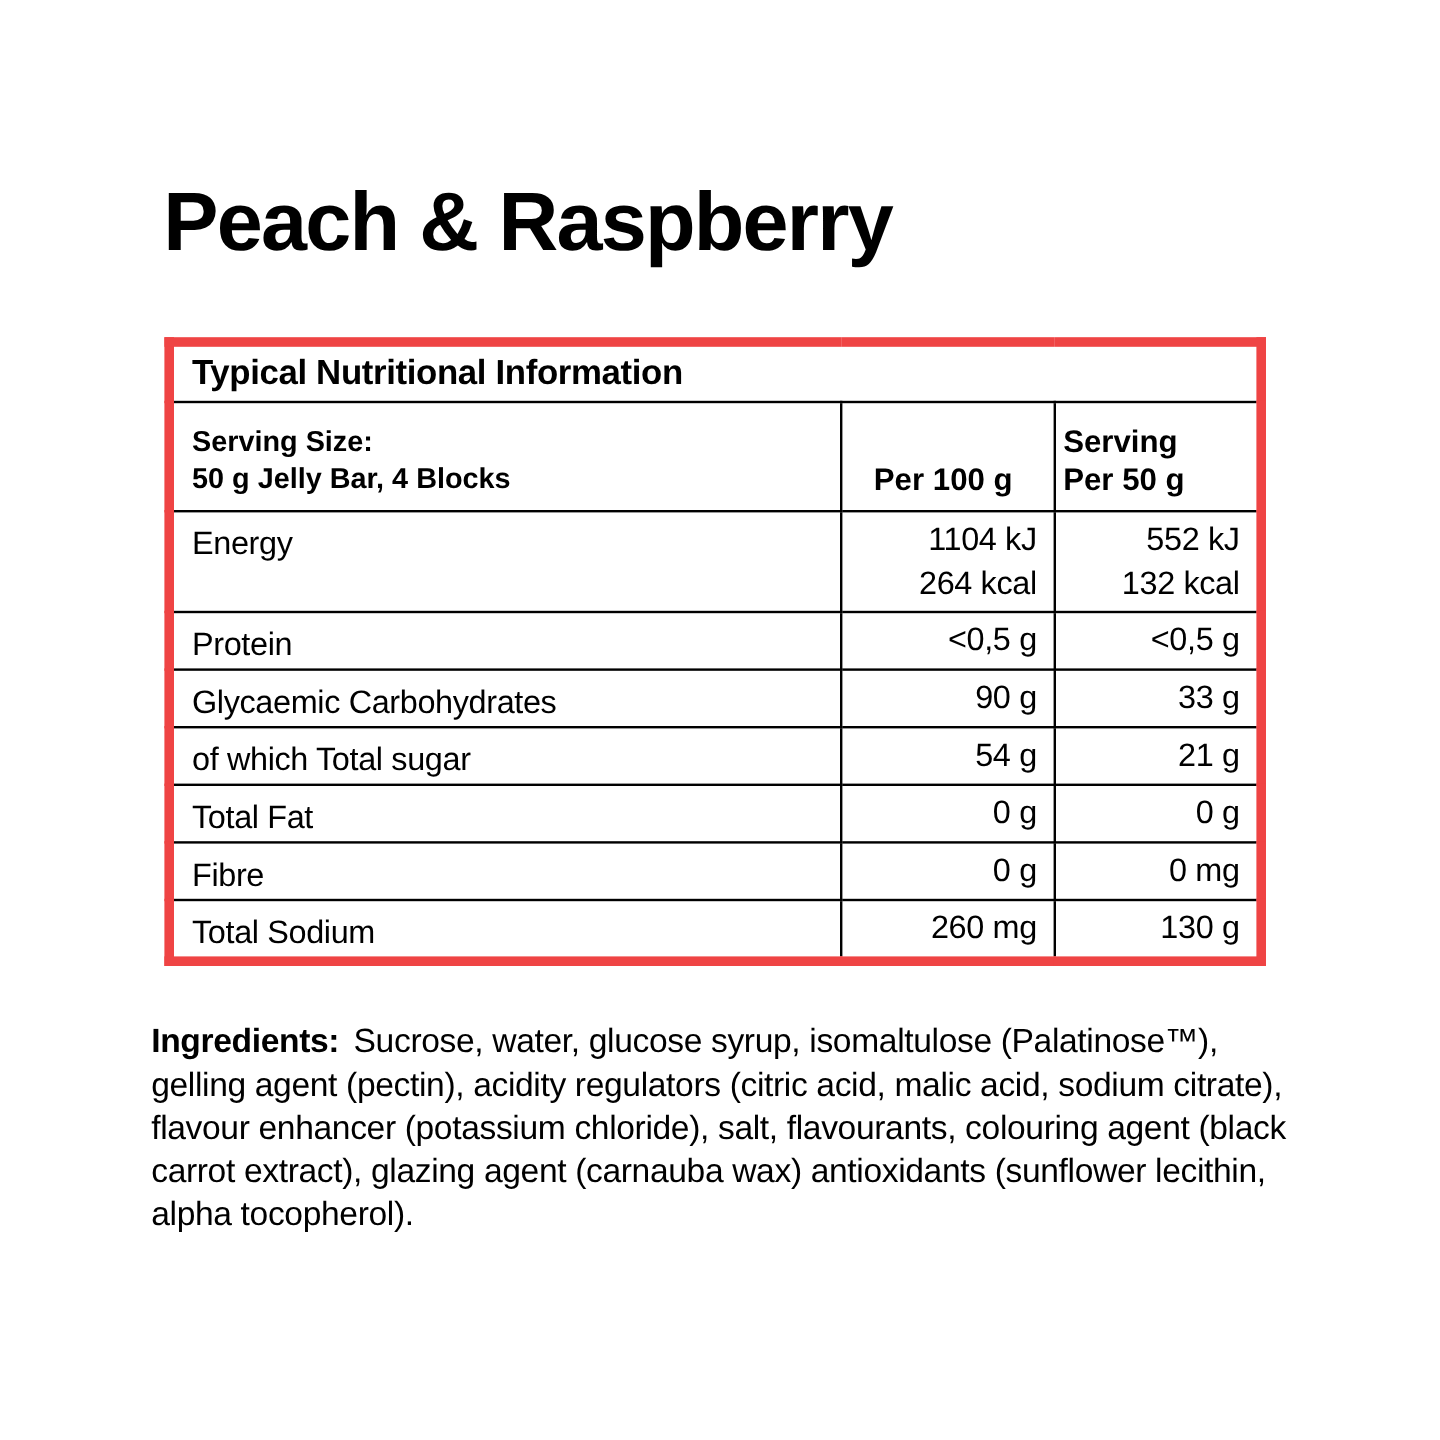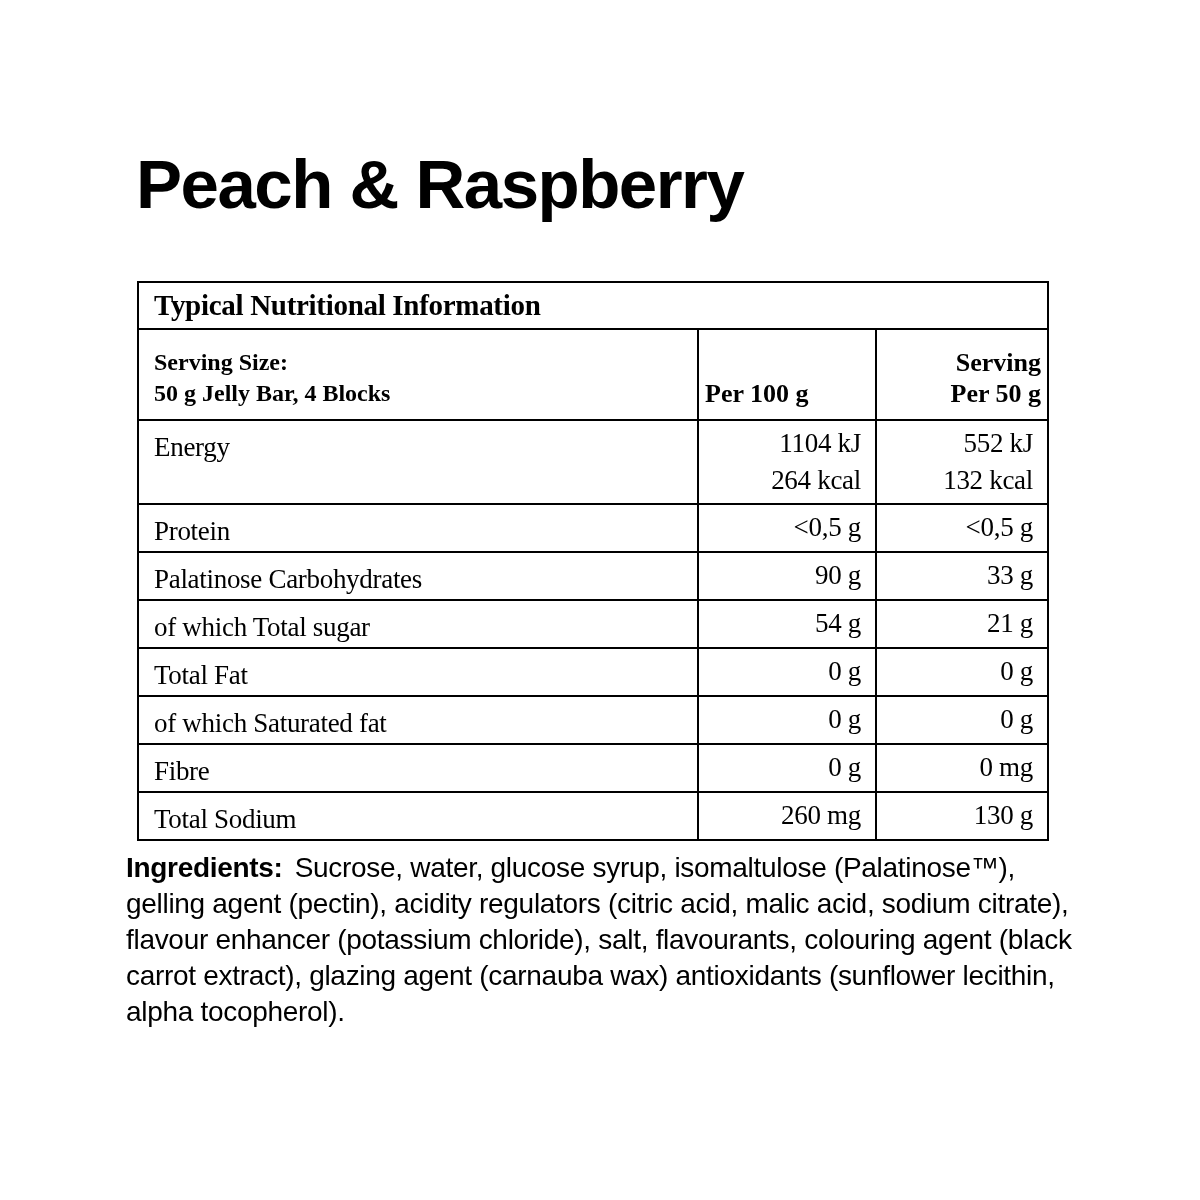--- a/index.html
+++ b/index.html
@@ -32,22 +32,21 @@
     color: #000000;
   }
 
   table.nutrition {
     position: absolute;
     left: 137px;
     top: 281px;
     width: 910px;
     border-collapse: collapse;
     table-layout: fixed;
-    border: 2px solid #ef4444;
-    font-family: Liberation Serif, serif;
+    border: 8px solid #ef4444;
   }
 
   table.nutrition td {
     border: 2px solid #000000;
     vertical-align: top;
     overflow: hidden;
   }
 
   td.table-title {
     height: 46px;
@@ -70,22 +69,22 @@
     margin-left: 12px;
   }
 
   td.col-head {
     font-size: 26px;
     font-weight: bold;
     padding: 0 14px 10px 6px;
     line-height: 31px;
     white-space: pre-line;
   }
-  td.col-head.right { text-align: left; }
-  td.col-head.center { text-align: right; padding: 0 6px 10px 6px; }
+  td.col-head.right { text-align: center; }
+  td.col-head.center { text-align: left; padding: 0 6px 10px 6px; }
 
   td.nutrient-label {
     font-size: 27px;
     padding: 11px 4px 4px 15px;
     letter-spacing: -0.3px;
     white-space: nowrap;
   }
 
   td.nutrient-value {
     font-size: 27px;
@@ -147,36 +146,31 @@
 264 kcal</td>
         <td class="nutrient-value">552 kJ
 132 kcal</td>
       </tr>
       <tr class="row-normal">
         <td class="nutrient-label">Protein</td>
         <td class="nutrient-value">&lt;0,5 g</td>
         <td class="nutrient-value">&lt;0,5 g</td>
       </tr>
       <tr class="row-normal">
-        <td class="nutrient-label">Palatinose Carbohydrates</td>
+        <td class="nutrient-label">Glycaemic Carbohydrates</td>
         <td class="nutrient-value">90 g</td>
         <td class="nutrient-value">33 g</td>
       </tr>
       <tr class="row-normal">
         <td class="nutrient-label">of which Total sugar</td>
         <td class="nutrient-value">54 g</td>
         <td class="nutrient-value">21 g</td>
       </tr>
       <tr class="row-normal">
         <td class="nutrient-label">Total Fat</td>
-        <td class="nutrient-value">0 g</td>
-        <td class="nutrient-value">0 g</td>
-      </tr>
-      <tr class="row-normal">
-        <td class="nutrient-label">of which Saturated fat</td>
         <td class="nutrient-value">0 g</td>
         <td class="nutrient-value">0 g</td>
       </tr>
       <tr class="row-normal">
         <td class="nutrient-label">Fibre</td>
         <td class="nutrient-value">0 g</td>
         <td class="nutrient-value">0 mg</td>
       </tr>
       <tr class="row-normal">
         <td class="nutrient-label">Total Sodium</td>

